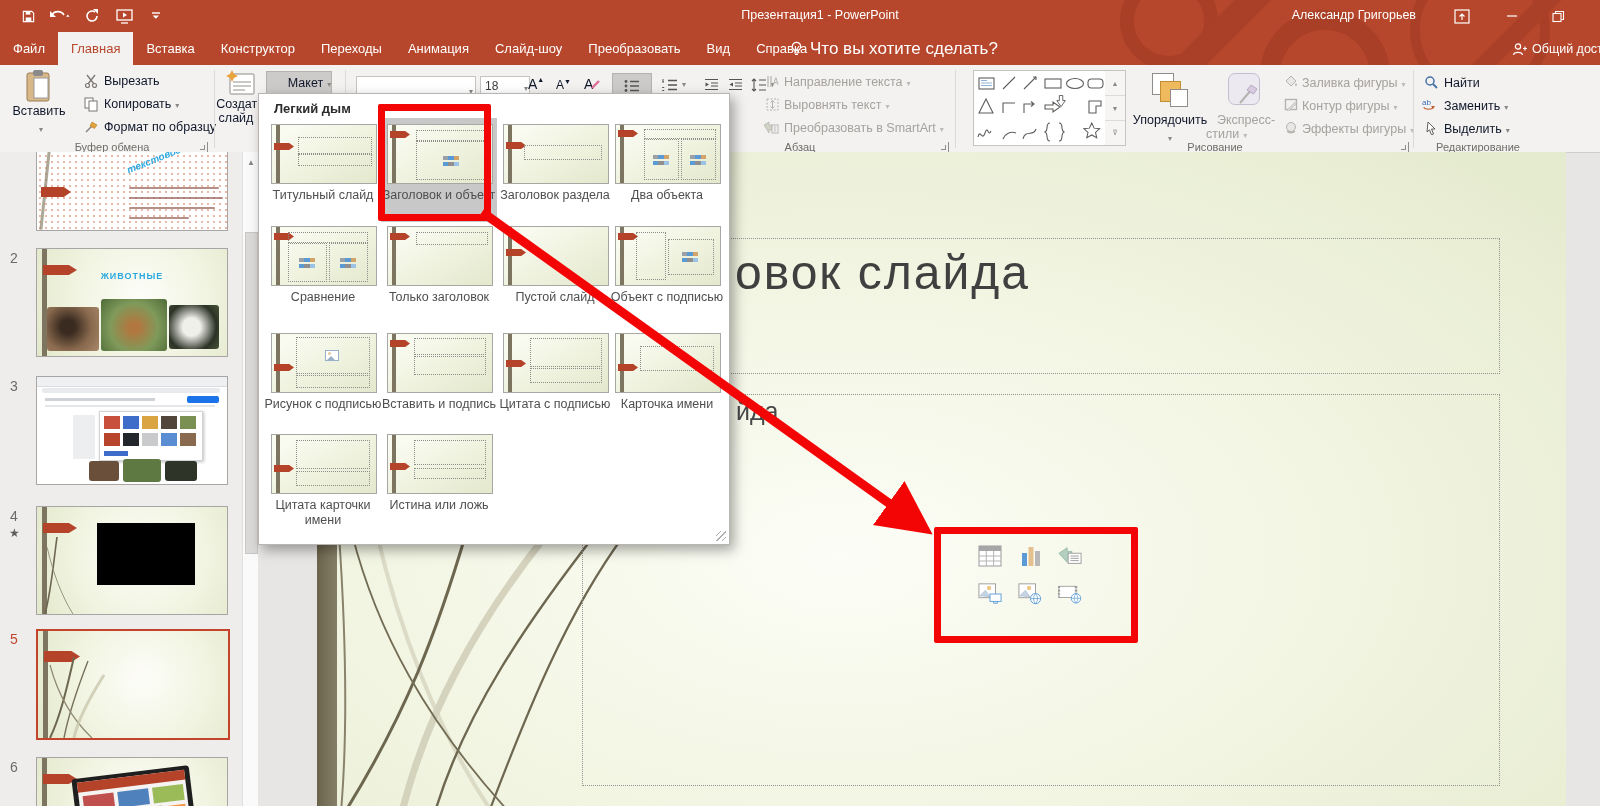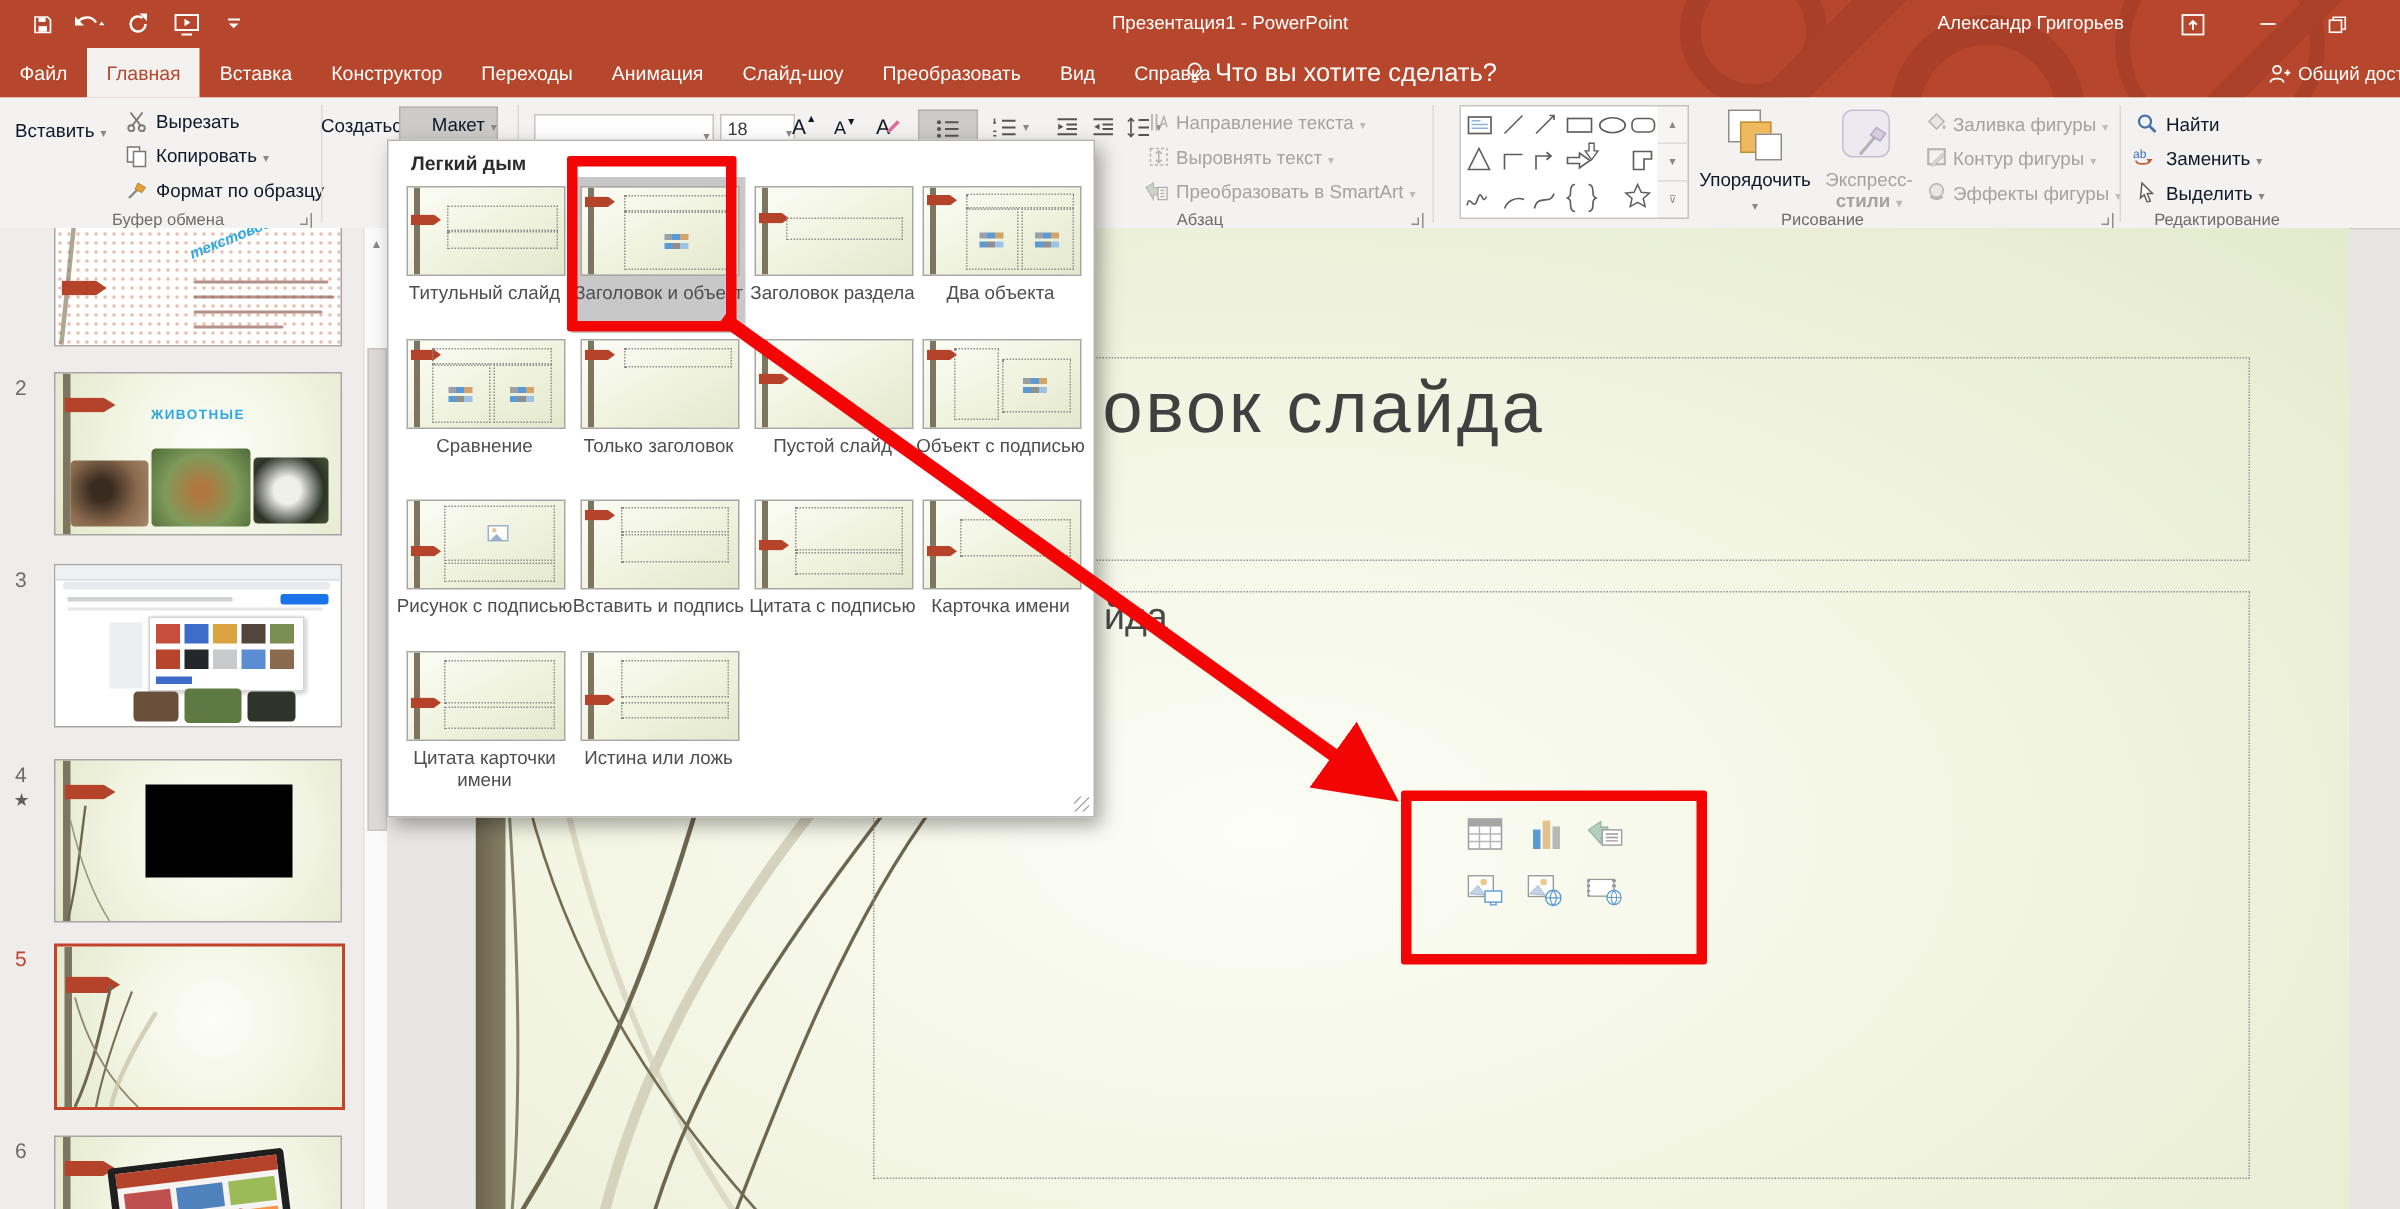--- a/index.html
+++ b/index.html
@@ -26,21 +26,21 @@
   .rdiv{position:absolute;top:5px;height:78px;width:1px;background:#dcdad7;}
   .glabel{position:absolute;top:76px;font-size:11px;color:#6f6c69;text-align:center;white-space:nowrap;}
   .launch{position:absolute;top:77px;width:10px;height:10px;border-right:1px solid #908d8a;border-bottom:1px solid #908d8a;}
   .launch:before{content:"";position:absolute;right:2px;bottom:2px;width:4px;height:4px;border-right:1px solid #908d8a;border-bottom:1px solid #908d8a;}
   .rlbl{font-size:12.5px;color:#0f172a;white-space:nowrap;}
   .gray .rlbl,.rlbl.gray{color:#a5a29f;}
   .dd:after{content:"▾";font-size:8px;color:#8a8784;margin-left:4px;}
   .gray.dd:after{color:#bdbab7;}
   .combo{background:#fff;border:1px solid #c6c3c0;}
   .pressed{background:#cdcbc9;border:1px solid #b5b2af;}
-  .bigbtn{display:flex;flex-direction:row;align-items:center;}
+  .bigbtn{display:flex;flex-direction:column;align-items:center;}
   
   #layout-menu{position:absolute;left:258px;top:93px;width:470px;height:450px;background:#fff;
     border:1px solid #b8b5b2;box-shadow:4px 5px 12px rgba(0,0,0,.35);z-index:40;}
   #lm-header{position:absolute;left:15px;top:7px;font-size:13px;font-weight:bold;color:#2b2b2b;}
   .lcell{position:absolute;width:116px;}
   .lcell .sel{position:absolute;left:-6px;top:-6px;width:116px;height:104px;background:#c8c8c8;}
   .lthumb{position:relative;width:104px;height:58px;border:1px solid #a9a7a4;
     background:linear-gradient(150deg,#f9faf0 15%,#eef1dc 60%,#e3e8cd);overflow:hidden;}
   .lthumb .stripe{position:absolute;left:4px;top:0;width:4px;height:100%;background:#7d7560;}
   .ribbonflag{position:absolute;background:#b5432a;clip-path:polygon(0 0,76% 0,100% 50%,76% 100%,0 100%);}
@@ -350,21 +350,21 @@
   <div class="abs rlbl" style="left:1122px;top:48px;width:96px;text-align:center;">Упорядочить</div>
   <div class="abs dd" style="left:1164px;top:62px;"></div>
   <div class="abs" style="left:1228px;top:6px;width:34px;height:36px;">
     <div class="abs" style="left:0;top:2px;width:30px;height:30px;border-radius:7px;background:#ece9f1;border:1px solid #c3bed0;"></div>
     <svg class="abs" style="left:10px;top:10px;" width="22" height="24" viewBox="0 0 22 24">
           <path d="M2 22L14 8" stroke="#b5b2af" stroke-width="2"></path>
           <path d="M13 4l6 4-3.5 5L9 9z" fill="#d8cbe0" stroke="#b5a8c4"></path>
         </svg>
   </div>
   <div class="abs rlbl gray" style="left:1206px;top:48px;width:80px;text-align:center;">Экспресс-</div>
-  <div class="abs rlbl gray dd" style="left:1206px;top:62px;width:80px;text-align:center;font-weight:bold;">стили</div>
+  <div class="abs rlbl gray dd" style="left:1206px;top:62px;width:80px;">стили</div>
 
   <div class="abs ic" style="left:1284px;top:10px;">
     <svg width="14" height="13" viewBox="0 0 14 13">
           <path d="M7 1l5 5-5 5-5-5z" fill="#e9e7e5" stroke="#b5b2af"></path>
           <path d="M12 8c1.2 1.5 1.2 3 0 3s-1.2-1.5 0-3z" fill="#b5b2af"></path>
         </svg>
   </div>
   <div class="abs rlbl gray dd" style="left:1302px;top:11px;">Заливка фигуры</div>
   <div class="abs ic" style="left:1284px;top:33px;">
     <svg width="14" height="13" viewBox="0 0 14 13">

